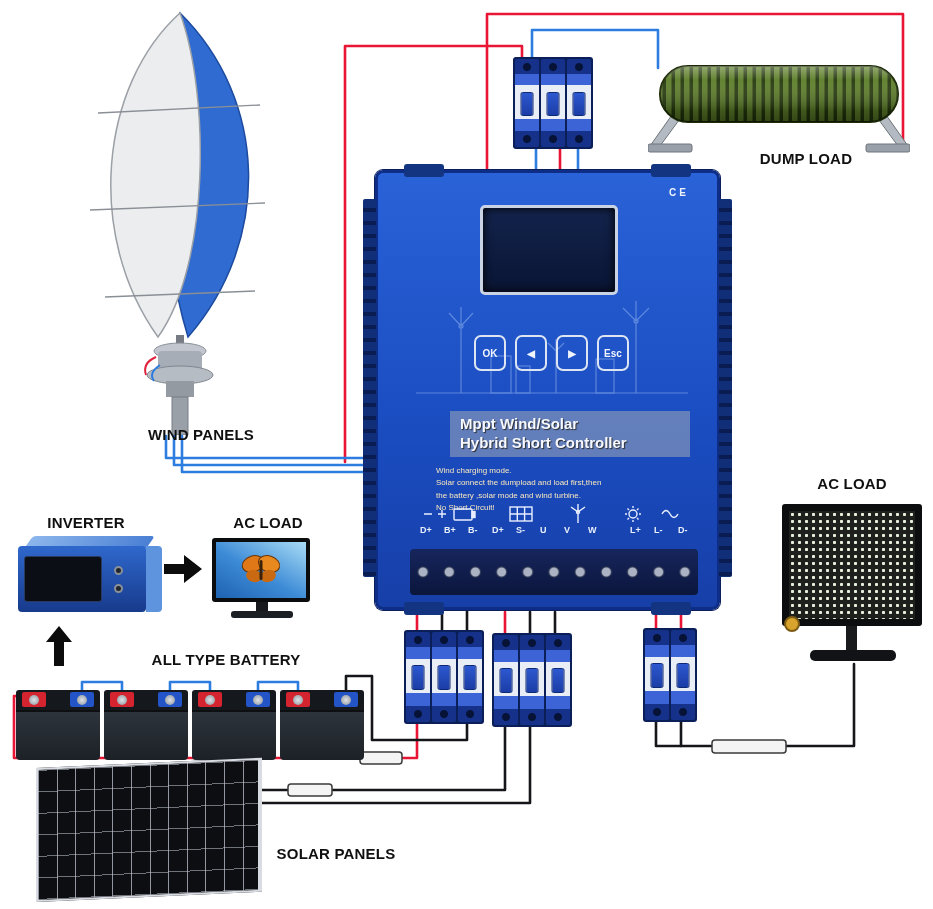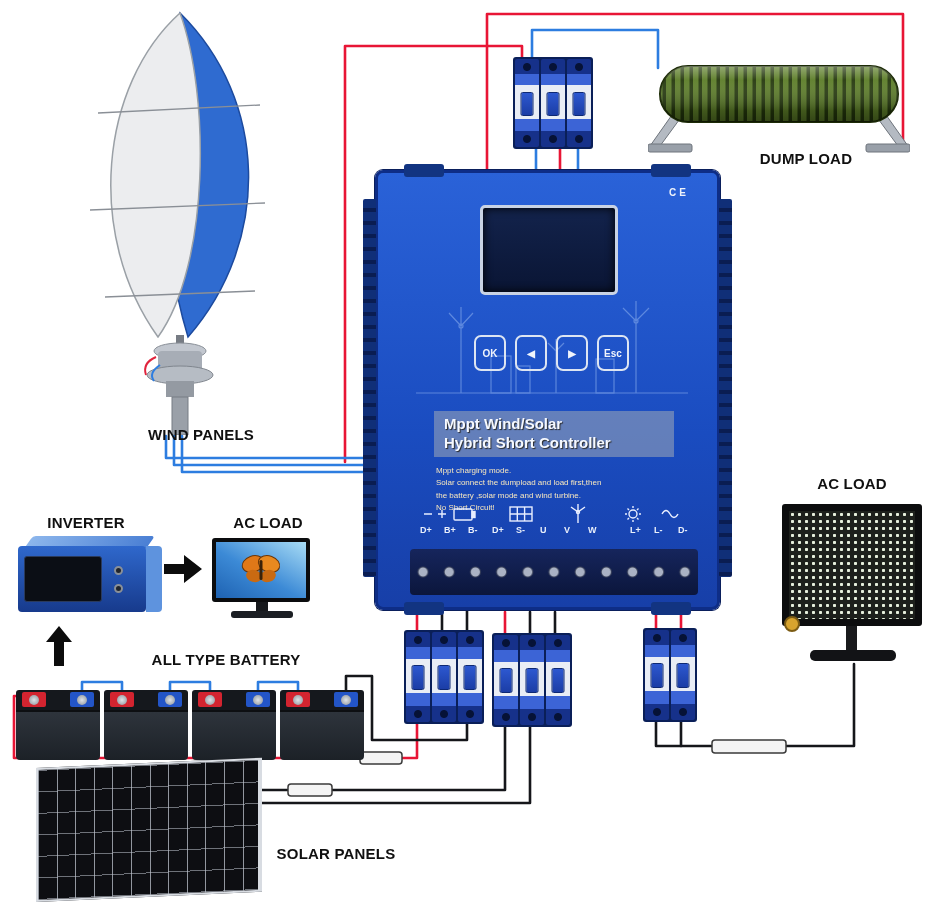--- a/index.html
+++ b/index.html
@@ -33,21 +33,21 @@
   .ear { position:absolute; width:40px; height:13px; background:#123481; border-radius:3px; }
   .ce { position:absolute; right:28px; top:14px; color:#eef2fa; font-weight:bold;
         font-size:10px; letter-spacing:3px; }
   .lcd { position:absolute; left:102px; top:32px; width:138px; height:90px;
     background:linear-gradient(180deg,#13234c,#0a1534); border:3px solid #c9d3e4;
     border-radius:5px; box-shadow:inset 0 0 10px #000; }
   .deco { position:absolute; left:28px; top:98px; opacity:.55; }
   .btnrow { position:absolute; left:96px; top:162px; display:flex; gap:9px; }
   .cbtn { width:32px; height:36px; border:2px solid #dde5f2; border-radius:7px; color:#f0f4fc;
     font-size:10px; font-weight:bold; display:flex; align-items:center; justify-content:center; }
-  .tband { position:absolute; left:56px; top:238px; width:240px; padding:4px 0 4px 10px;
+  .tband { position:absolute; left:72px; top:238px; width:240px; padding:4px 0 4px 10px;
     background:rgba(160,169,182,.55); }
   .tband .t { color:#f6f9ff; font-weight:bold; font-size:15px; line-height:1.25;
     text-shadow:1px 1px 1px #2a2a2a; }
   .notes { position:absolute; left:58px; top:292px; width:255px; color:#f7e7bf;
     font-size:8px; line-height:1.55; }
   .icons { position:absolute; left:40px; top:330px; }
   .terms { position:absolute; left:0; top:352px; width:100%; height:14px; }
   .terms span { position:absolute; color:#e9effb; font-size:9px; font-weight:bold; }
   .tstrip { position:absolute; left:32px; top:376px; width:288px; height:46px; border-radius:4px;
     background-image:
@@ -228,21 +228,21 @@
       <div class="cbtn">◀</div>
       <div class="cbtn">▶</div>
       <div class="cbtn">Esc</div>
     </div>
 
     <div class="tband">
       <div class="t">Mppt Wind/Solar</div>
       <div class="t">Hybrid Short Controller</div>
     </div>
     <div class="notes">
-      <div>Mppt charging mode.</div>
+      <div>Wind charging mode.</div>
       <div>Solar connect the dumpload and load first,then</div>
       <div>the battery ,solar mode and wind turbine.</div>
       <div>No Short Circuit!</div>
     </div>
 
     <svg class="icons" width="285" height="22" viewBox="0 0 285 22" fill="none" stroke="#e8eeff" stroke-width="1.4">
       <path d="M6 11 H14 M20 11 H28 M24 7 V15"></path>
       <g>
           <rect x="36" y="6" width="18" height="11" rx="1"></rect>
           <rect x="54" y="8.5" width="3" height="6" fill="#e8eeff"></rect>

